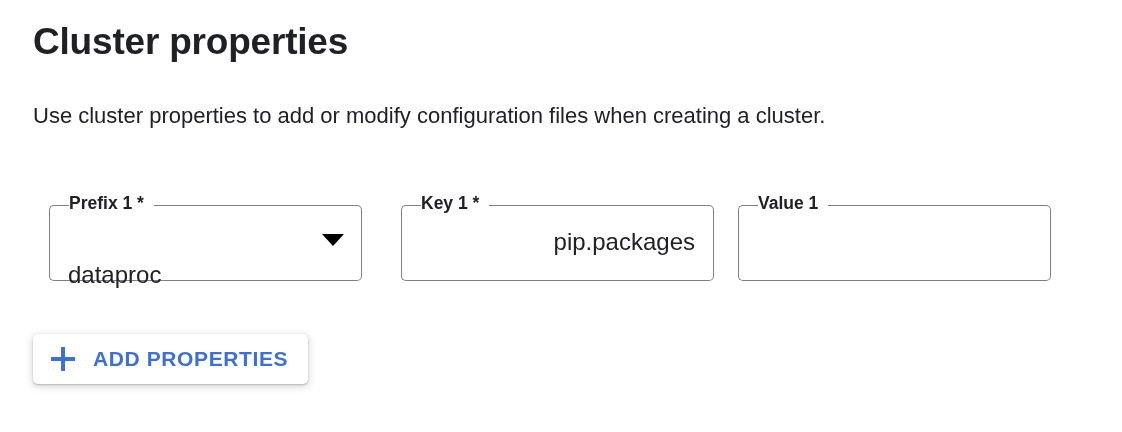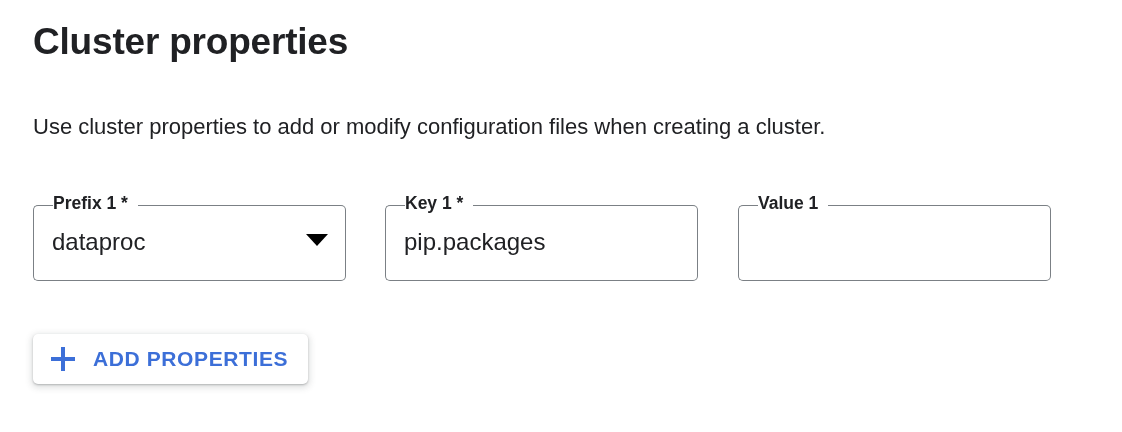--- a/index.html
+++ b/index.html
@@ -32,21 +32,21 @@
     line-height: 48px;
     font-weight: 700;
     letter-spacing: -0.2px;
     color: #202124;
     white-space: nowrap;
   }
 
   .page-description {
     position: absolute;
     left: 33px;
-    top: 112px;
+    top: 101px;
     font-size: 22px;
     line-height: 30px;
     font-weight: 400;
     color: #202124;
     white-space: nowrap;
   }
 
   
   .field-row {
     position: absolute;
@@ -56,22 +56,22 @@
     height: 78px;
   }
 
   .field {
     position: absolute;
     top: 0;
     width: 313px;
     height: 76px;
     box-sizing: border-box;
   }
-  .field.f0 { left: 0px; border-radius: 32px; }
-  .field.f1 { left: 352px; }
+  .field.f0 { left: 16px; border-radius: 32px; }
+  .field.f1 { left: 368px; text-align: right; }
   .field.f2 { left: 705px; }
 
   
   .field-outline {
     position: absolute;
     inset: 0;
     pointer-events: none;
   }
   .outline-side {
     position: absolute;
@@ -129,20 +129,21 @@
     font-size: 24px;
     line-height: 34px;
     font-weight: 400;
     color: #202124;
     white-space: nowrap;
     overflow: hidden;
     z-index: 1;
   }
   .field.has-arrow .field-value {
     right: 46px;
+    margin-top: 33px;
   }
 
   .dropdown-arrow {
     position: absolute;
     right: 18px;
     top: 29px;
     width: 0;
     height: 0;
     border-left: 11px solid transparent;
     border-right: 11px solid transparent;

